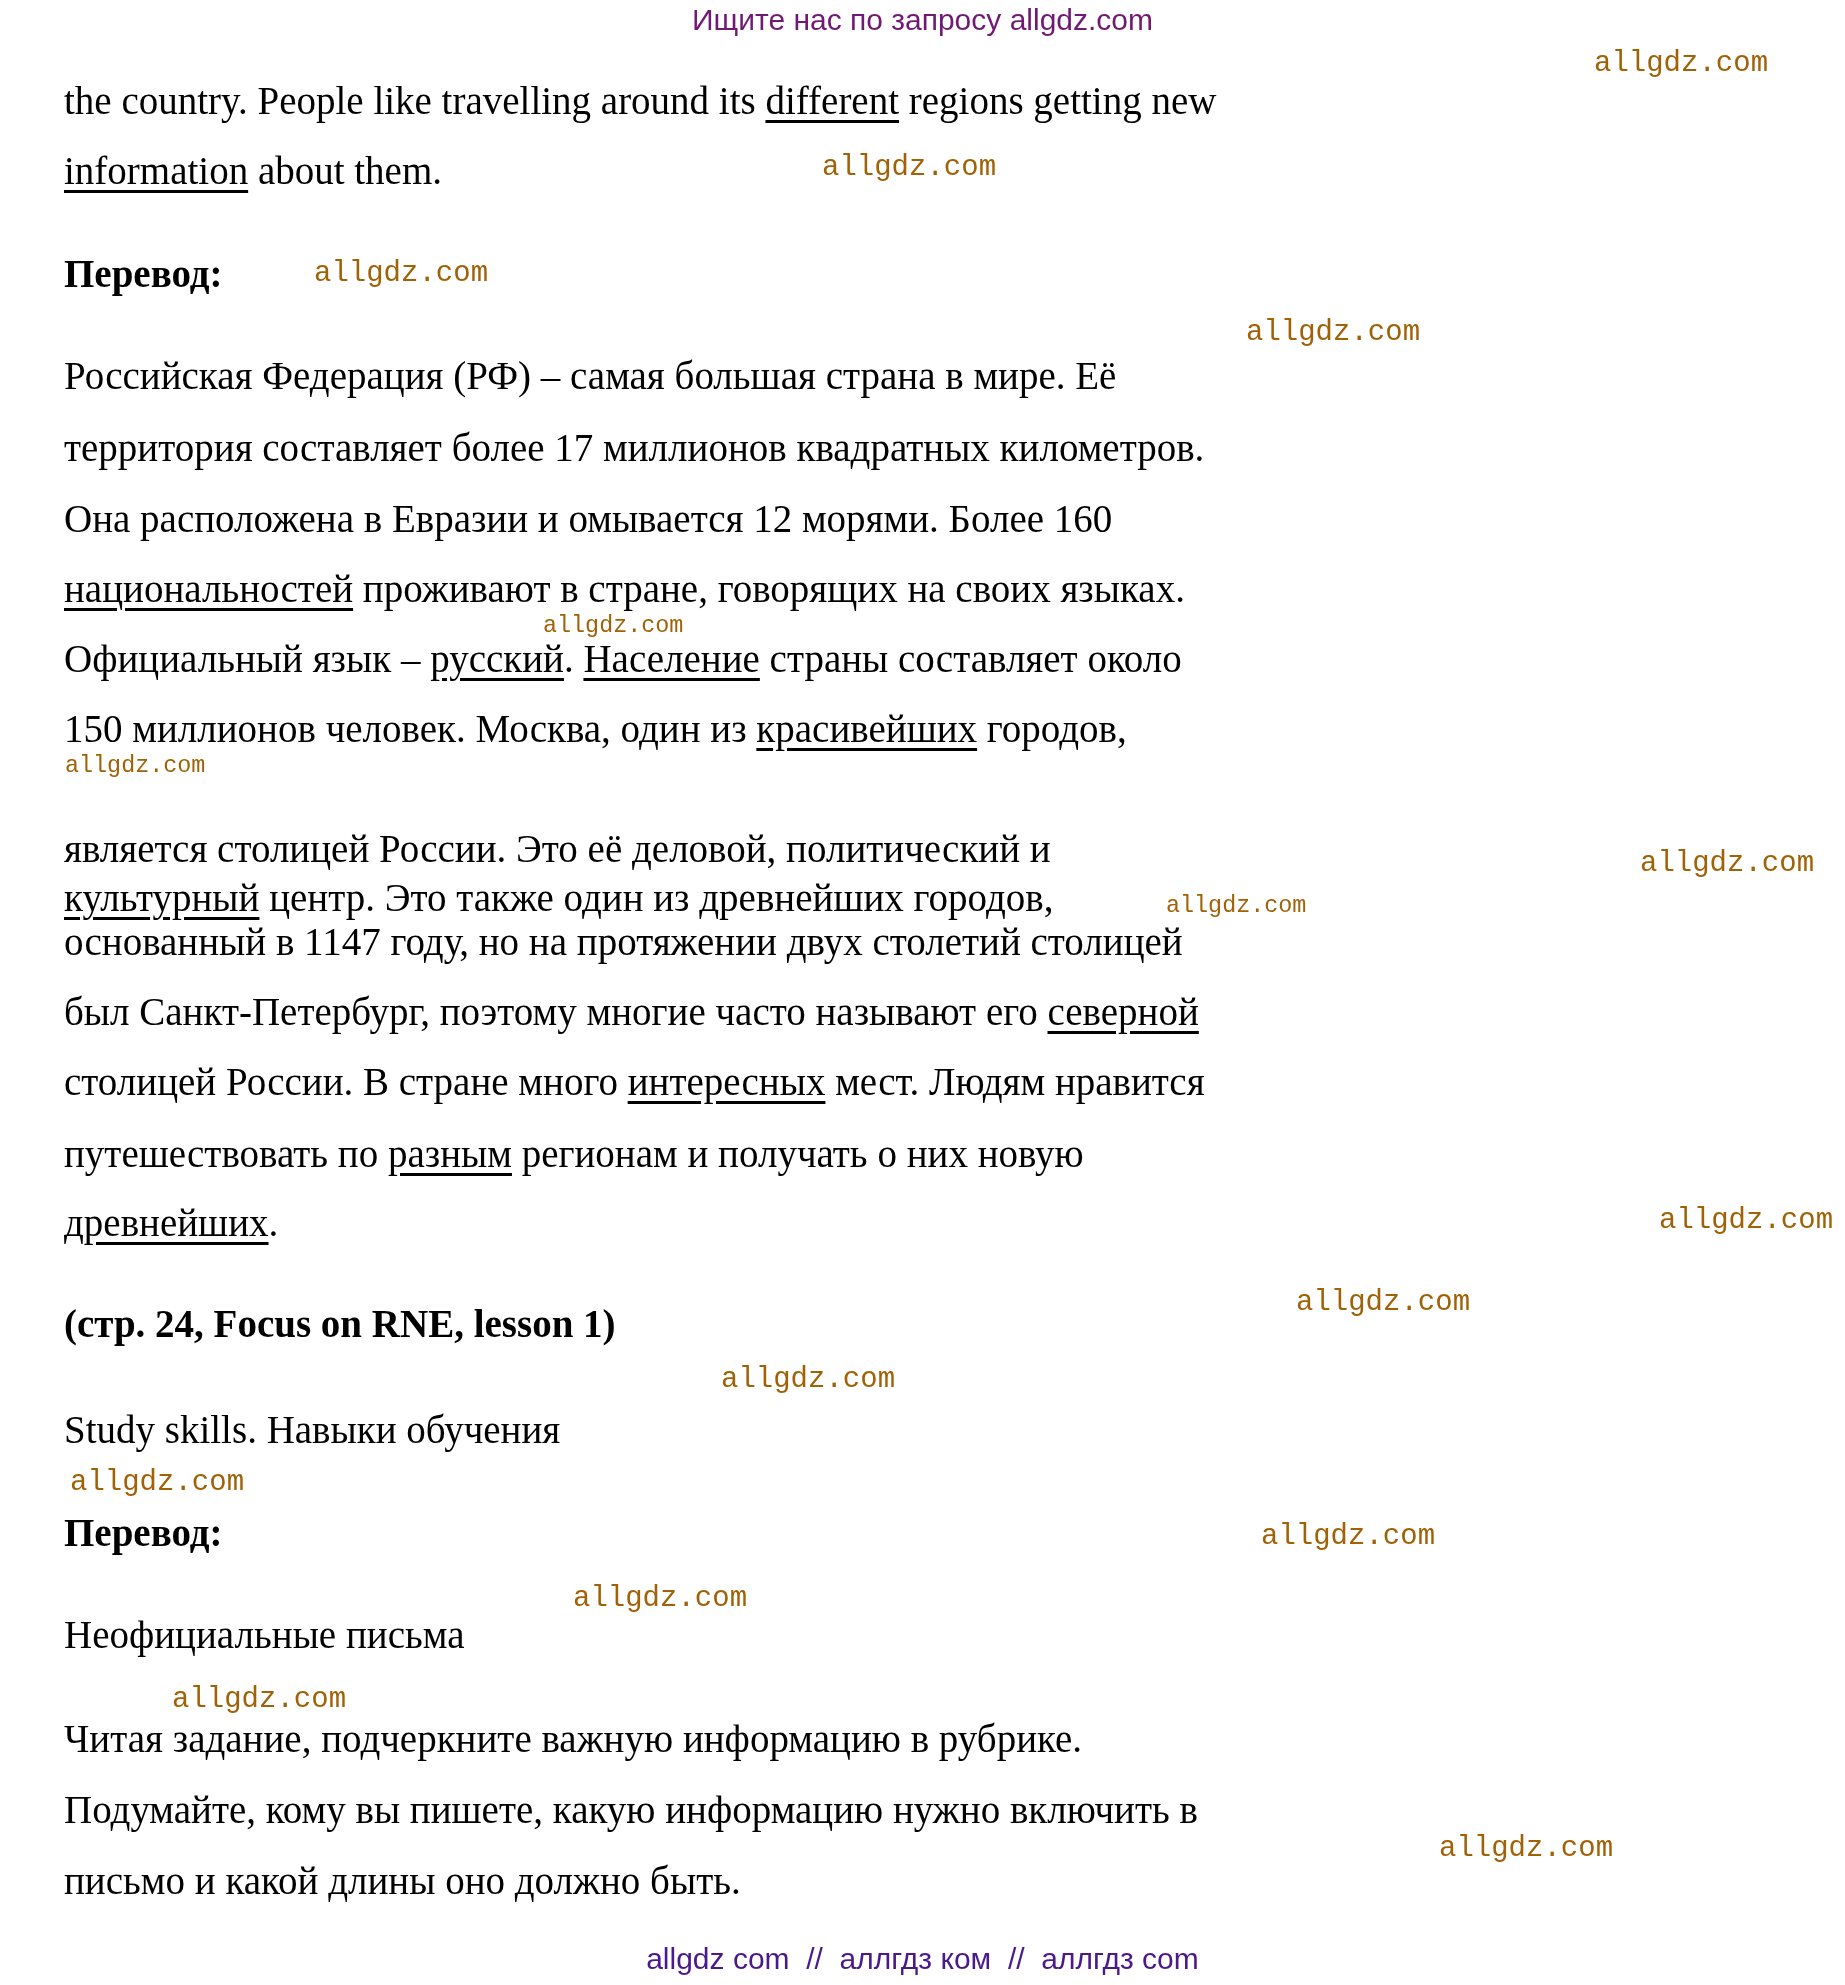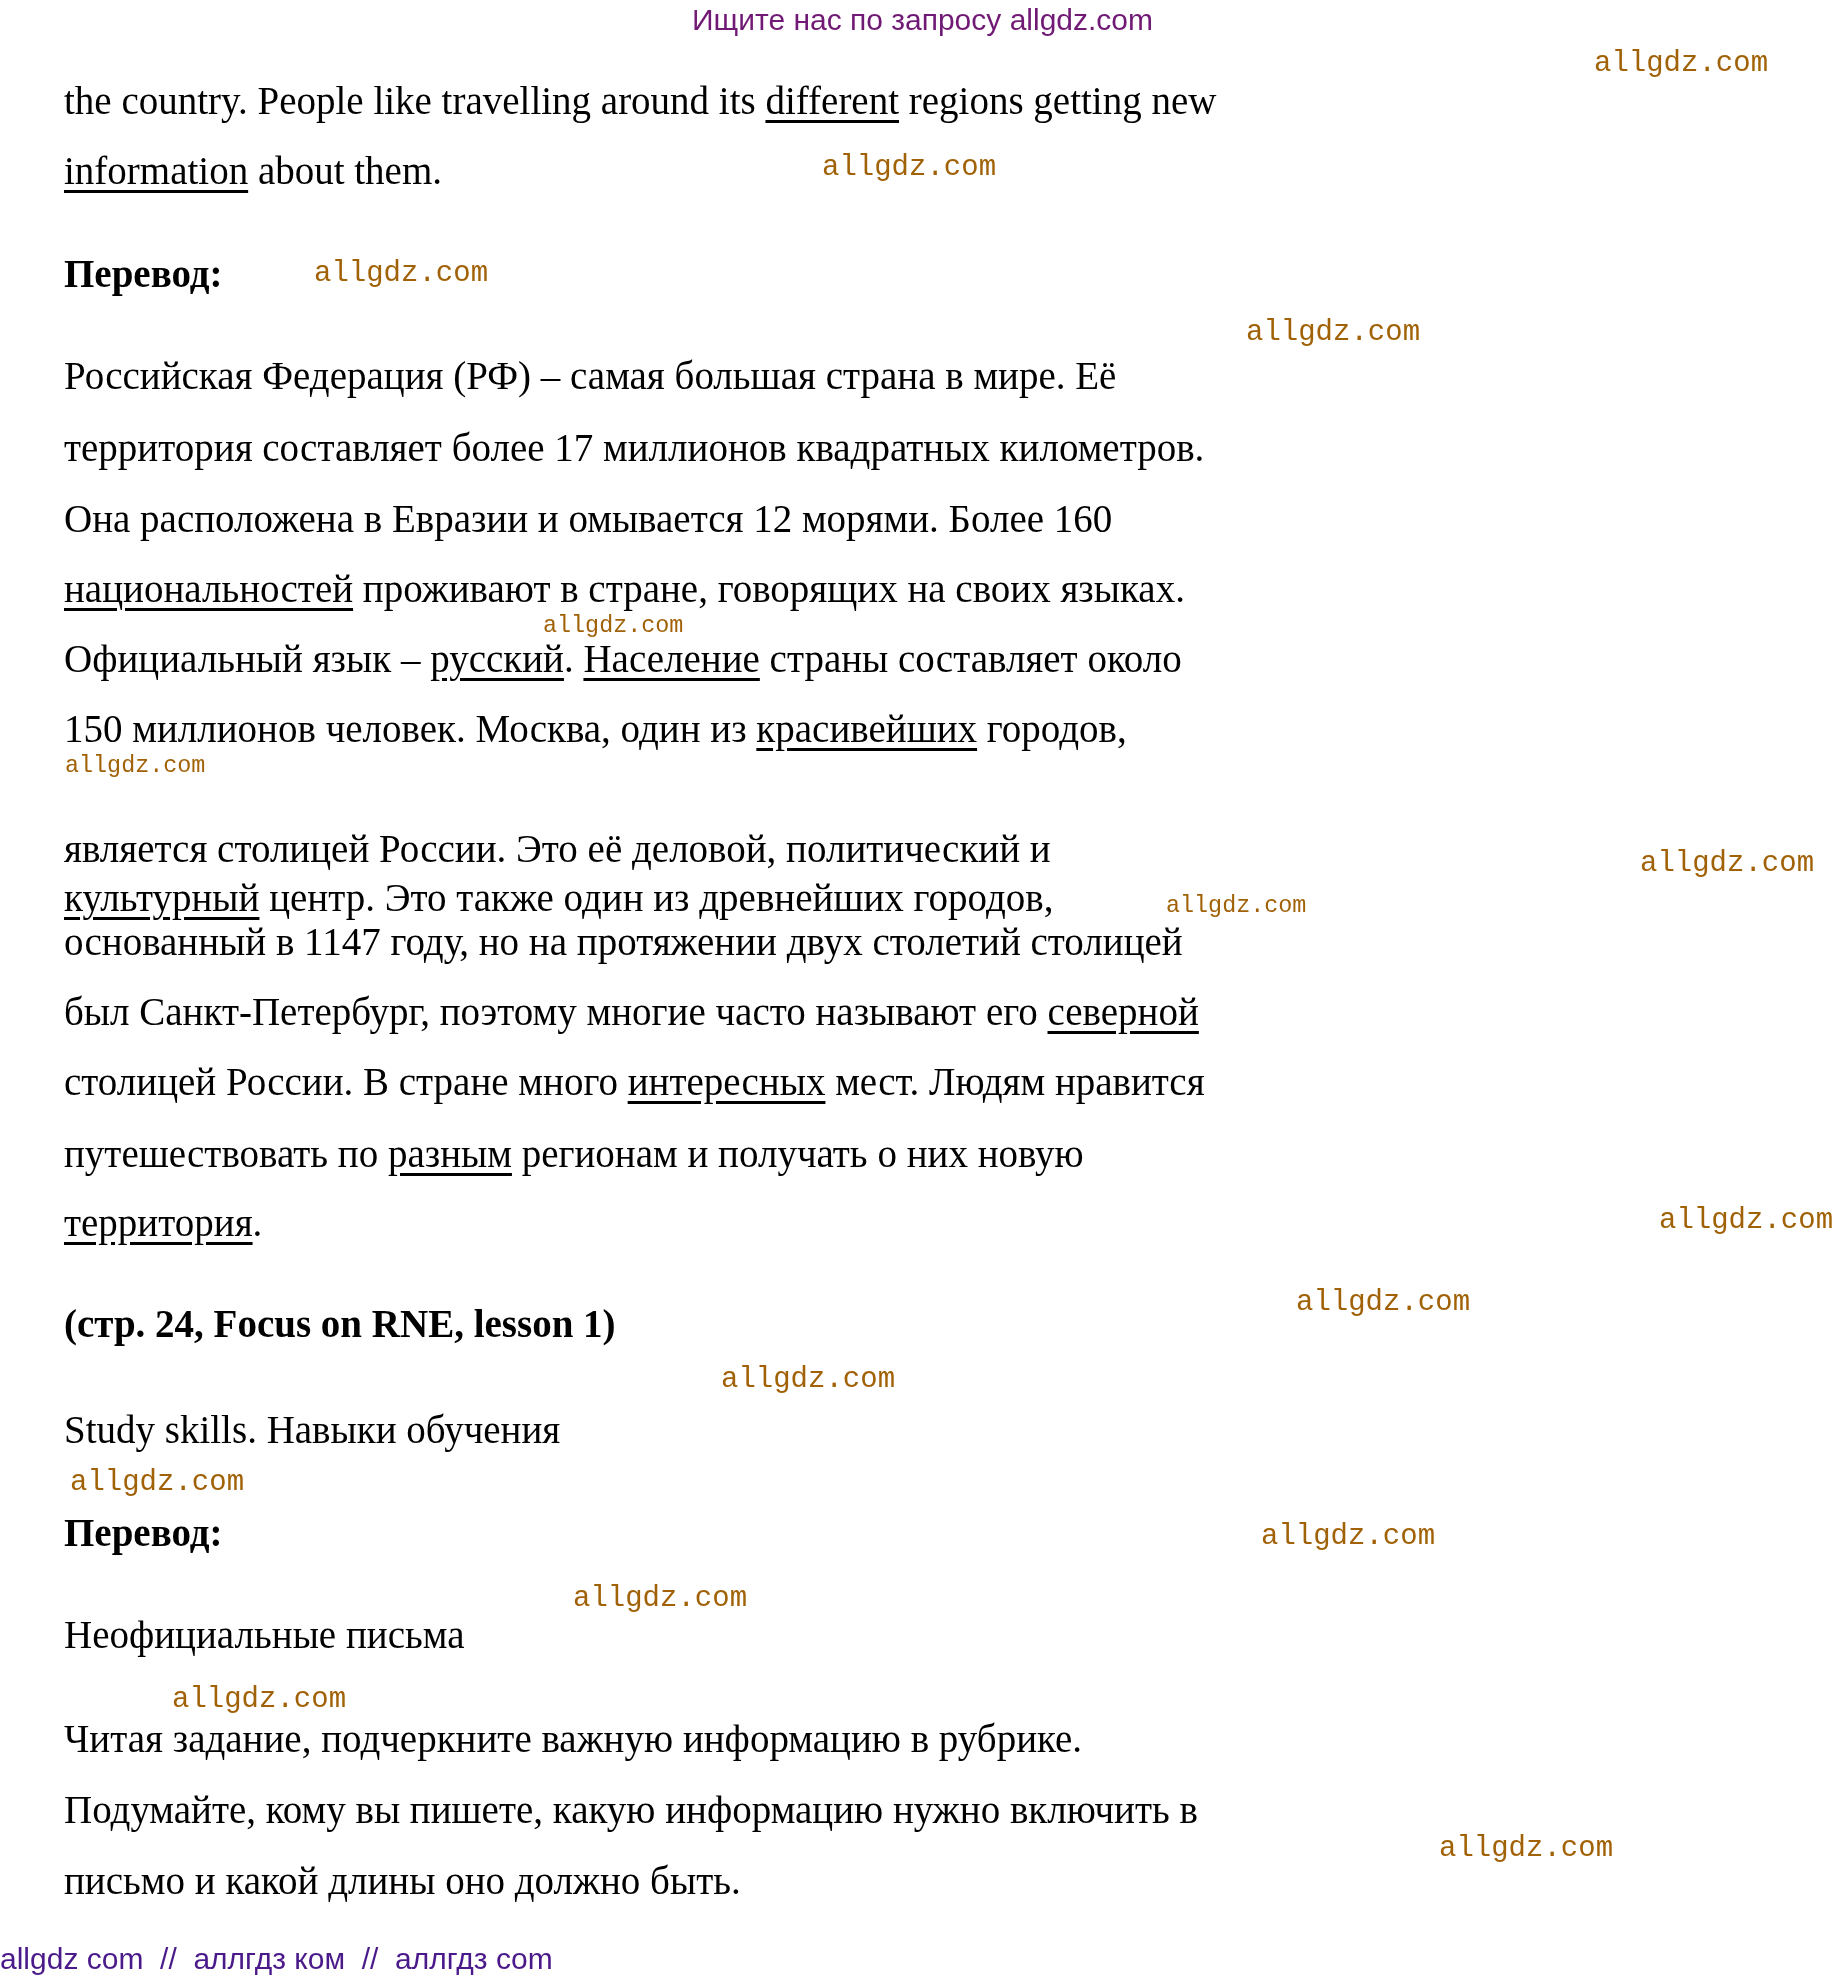--- a/index.html
+++ b/index.html
@@ -15,21 +15,21 @@
     position:absolute; font-family:Liberation Mono, monospace;
     font-size:29px; color:#a16207; white-space:nowrap; line-height:35px; height:35px;
   }
   .wm.sm { font-size:23.4px; line-height:29px; height:29px; }
   .header-promo {
     position:absolute; left:0; width:1845px; top:2px; text-align:center;
     font-family:"Liberation Sans", "DejaVu Sans", sans-serif; font-size:30px;
     color:#701a75; line-height:35px;
   }
   .footer-links {
-    position:absolute; left:0; width:1845px; top:1939px; 
+    position:absolute; left:0; width:1845px; top:1939px; text-align:center;
     font-family:"Liberation Sans", "DejaVu Sans", sans-serif; font-size:30px;
     color:#4b1a8a; line-height:39px; white-space:pre;
   }
 </style>
 </head>
 <body>
 
 <div class="header-promo">Ищите нас по запросу allgdz.com</div>
 
 <div class="line" style="top:66px;"><span>the country. People like travelling around its </span><span class="u">different</span><span> regions getting new</span></div>
@@ -43,21 +43,21 @@
     <div class="line" style="top: 484px;"><span>Она расположена в Евразии и омывается 12 морями. Более 160</span></div>
     <div class="line" style="top: 554px;"><span class="u">национальностей</span><span> проживают в стране, говорящих на своих языках.</span></div>
     <div class="line" style="top: 624px;"><span>Официальный язык – </span><span class="u">русский</span><span>. </span><span class="u">Население</span><span> страны составляет около</span></div>
     <div class="line" style="top: 694px; text-align: center;"><span>150 миллионов человек. Москва, один из </span><span class="u">красивейших</span><span> городов,</span></div>
     <div class="line" style="top: 766px; margin-top: 48px;"><span>является столицей России. Это её деловой, политический и</span></div>
     <div class="line" style="top: 863px;"><span class="u">культурный</span><span> центр. Это также один из древнейших городов,</span></div>
     <div class="line" style="top: 907px;"><span>основанный в 1147 году, но на протяжении двух столетий столицей</span></div>
     <div class="line" style="top: 977px;"><span>был Санкт-Петербург, поэтому многие часто называют его </span><span class="u">северной</span></div>
     <div class="line" style="top: 1047px;"><span>столицей России. В стране много </span><span class="u">интересных</span><span> мест. Людям нравится</span></div>
     <div class="line" style="top: 1119px;"><span>путешествовать по </span><span class="u">разным</span><span> регионам и получать о них новую</span></div>
-    <div class="line" style="top: 1188px;"><span class="u">территория</span><span>.</span></div>
+    <div class="line" style="top: 1188px;"><span class="u">древнейших</span><span>.</span></div>
   </div>
 
 <div class="line bold" style="top:1289px;">(стр. 24, Focus on RNE, lesson 1)</div>
 <div class="line" style="top:1395px;">Study skills. Навыки обучения</div>
 <div class="line bold" style="top:1498px;">Перевод:</div>
 <div class="line" style="top:1600px;">Неофициальные письма</div>
 <div class="line" style="top:1704px;">Читая задание, подчеркните важную информацию в рубрике.</div>
 <div class="line" style="top:1775px;">Подумайте, кому вы пишете, какую информацию нужно включить в</div>
 <div class="line" style="top:1846px;">письмо и какой длины оно должно быть.</div>
 

